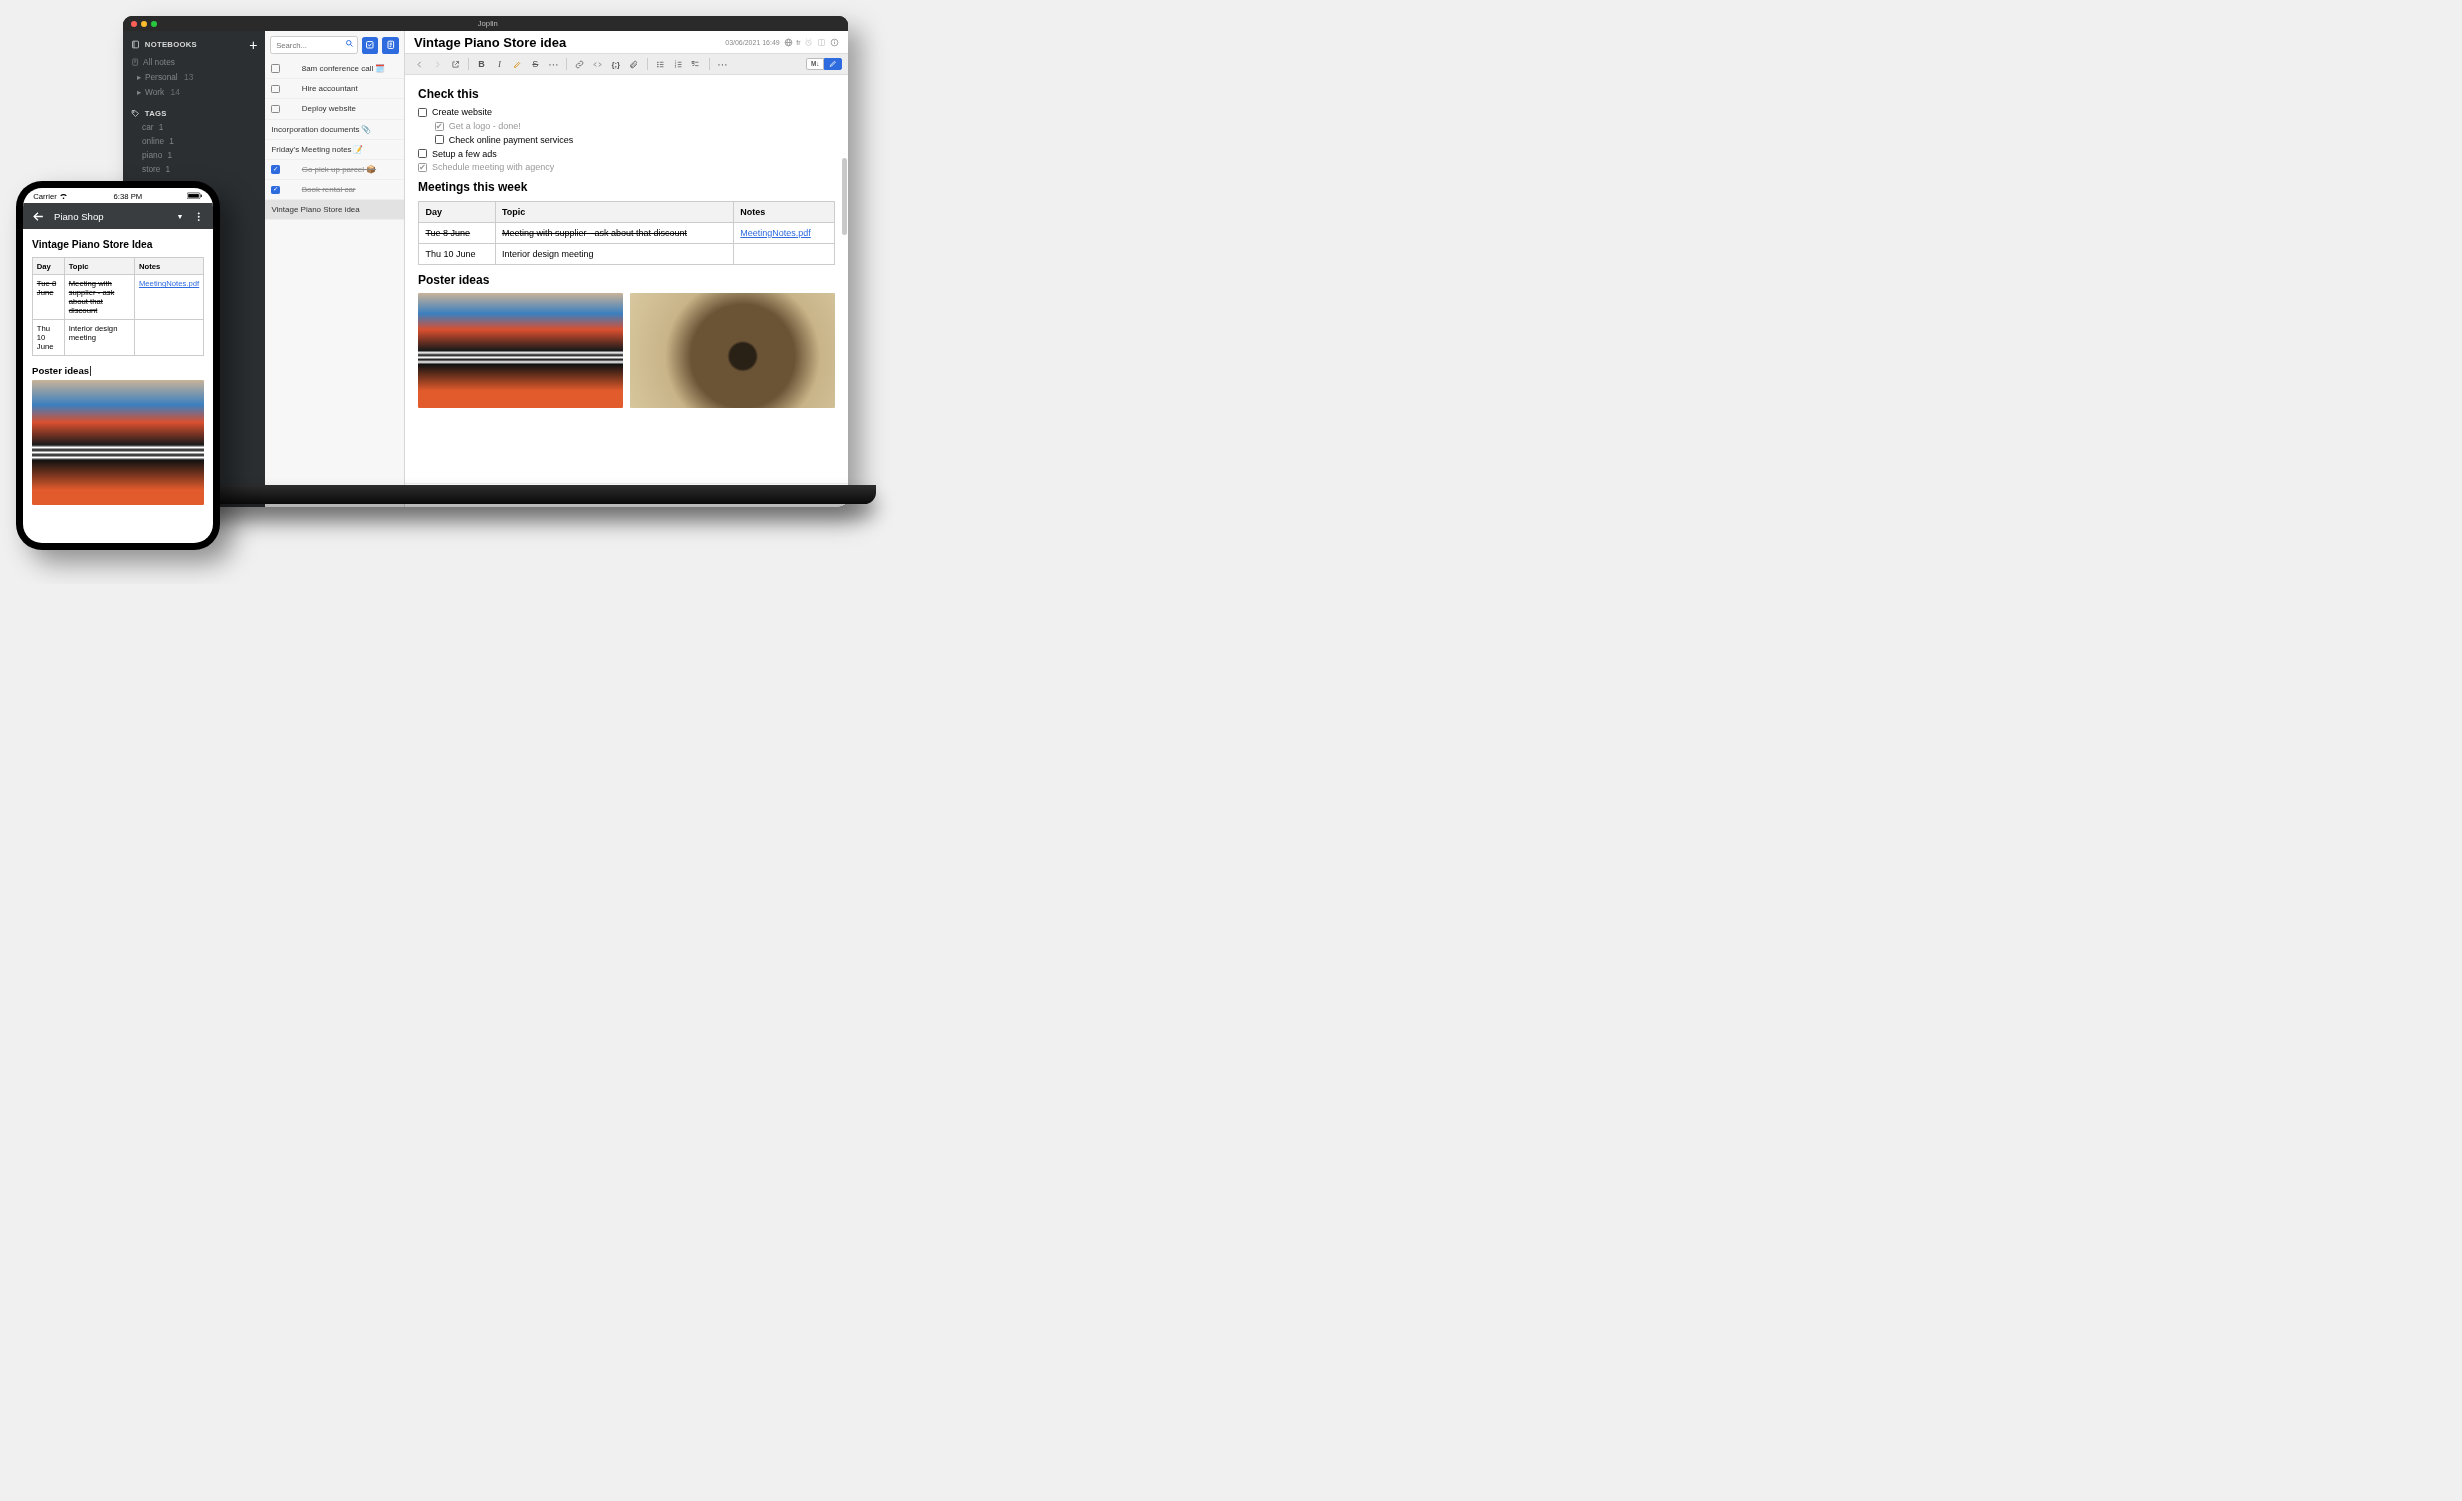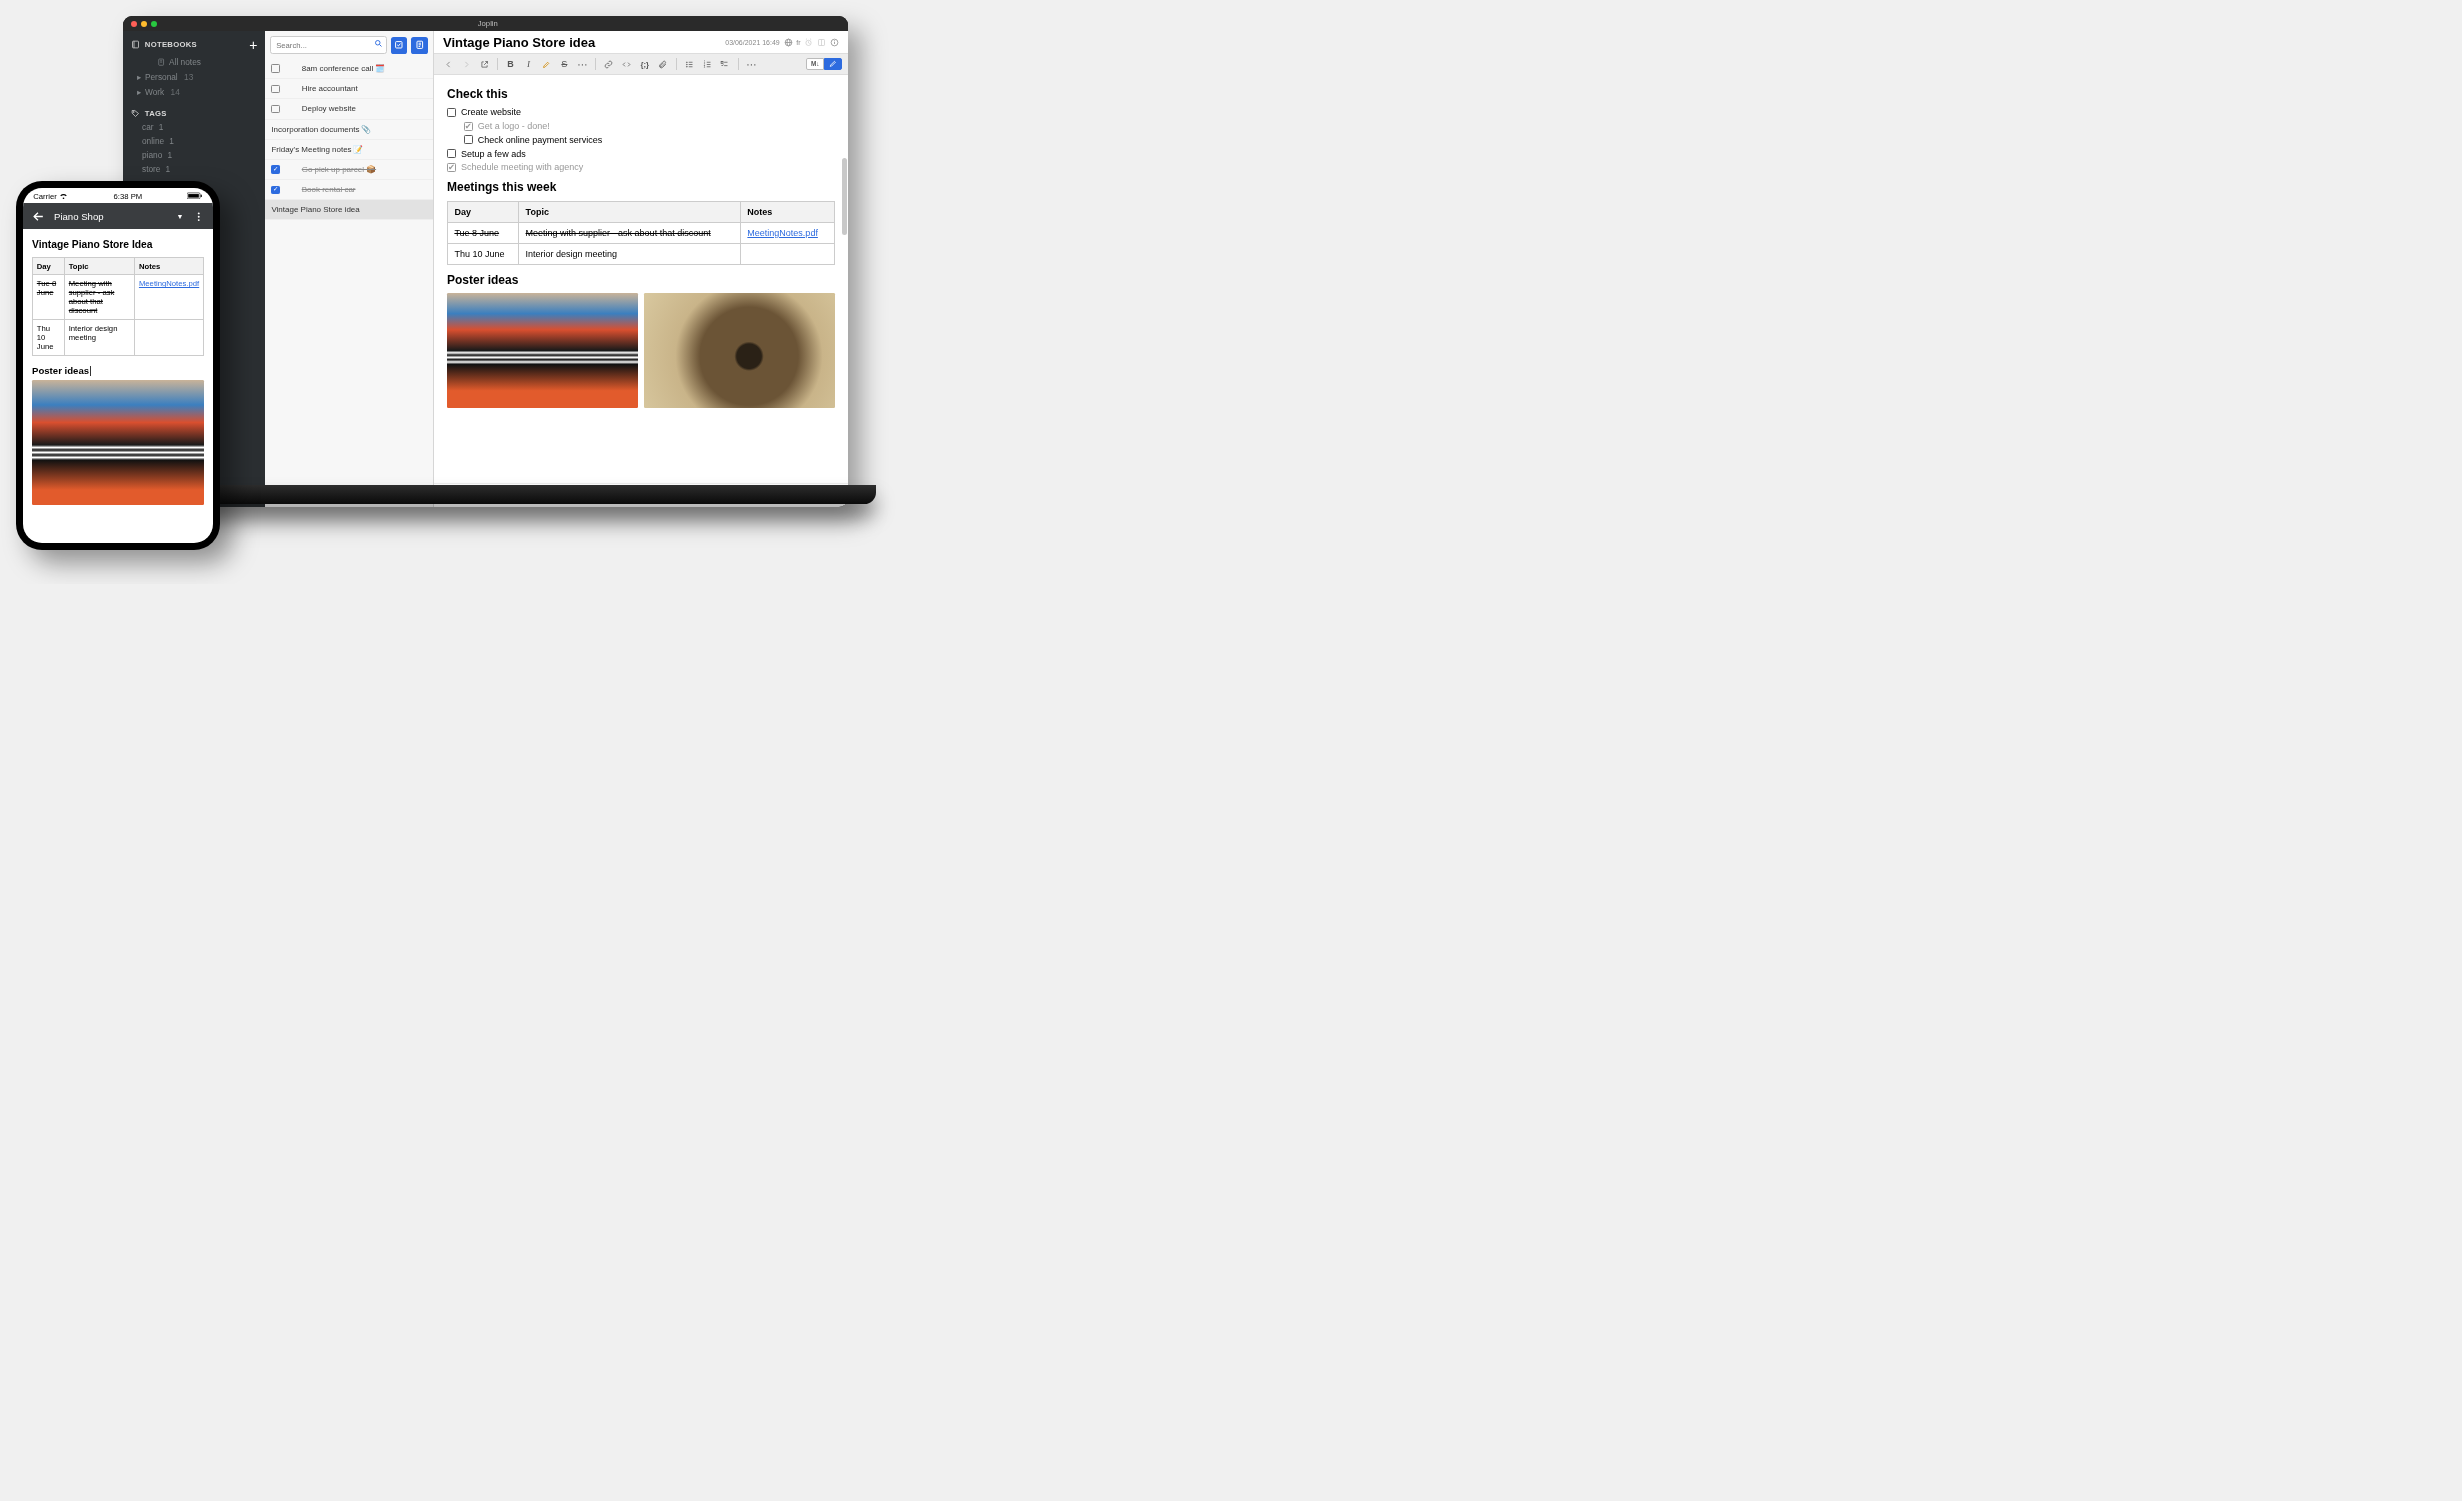--- a/index.html
+++ b/index.html
@@ -26,27 +26,27 @@
   .tr-red{background:#ff5f57;} .tr-yel{background:#febc2e;} .tr-grn{background:#28c840;}
   .titlebar-title { color:#bdbdbd; font-size:7.7px; margin:0 auto; transform:translateX(-13px);}
   .window-body { flex:1; display:flex; min-height:0; }
 
   
   .sidebar { width:142px; background:var(--bg-dark); color:var(--text-light); font-size:8.3px; overflow:hidden; }
   .sb-headrow { display:flex; align-items:center; justify-content:space-between; padding:6.4px 7.7px 2.6px; }
   .sb-head { display:flex; align-items:center; gap:5.1px; font-weight:700; font-size:7.7px; letter-spacing:0.3px; }
   .sb-add { color:#fff; font-size:14px; line-height:1; }
   .sb-item { display:flex; align-items:center; gap:3.8px; padding:2.6px 7.7px 2.6px 14px; color:var(--text-muted); }
-  .sb-item.top { padding-left:34px; }
+  .sb-item.top { padding-left:8px; }
   .sb-item .count { margin-left:2.6px; color:#6a6f72; }
   .sb-tags-head { display:flex; align-items:center; gap:5.1px; padding:9px 7.7px 2.6px; font-weight:700; font-size:7.7px; letter-spacing:0.3px;}
   .sb-tag { padding:1.9px 7.7px 1.9px 19px; color:var(--text-muted); display:flex; gap:5.1px;}
 
   
-  .notelist { width:169px; background:var(--panel-bg); border-right:0.6px solid var(--border); display:flex; flex-direction:column; }
+  .notelist { width:140px; background:var(--panel-bg); border-right:0.6px solid var(--border); display:flex; flex-direction:column; }
   .search-row { padding:5.1px; display:flex; gap:3.8px; align-items:center; }
   .search { flex:1; position:relative; }
   .search input { width:100%; padding:3.2px 16.7px 3.2px 5.1px; border:0.6px solid #ccc; border-radius:2.6px; font-size:7.7px; }
   .search .mag { position:absolute; right:3.8px; top:2.6px; color:#2d6bdf; }
   .sq-btn { width:16.7px; height:16.7px; background:var(--accent-blue); border-radius:2.6px; display:flex; align-items:center; justify-content:center; color:#fff; }
   .nl-item { padding:5.1px 6.4px; font-size:8px; color:#333; display:flex; align-items:center; gap:22px; border-bottom:0.6px solid #eee;}
   .nl-item.done span { text-decoration:line-through; color:#888;}
   .nl-item .cb { width:8.3px;height:8.3px;border:1px solid #888;border-radius:1.3px; flex-shrink:0;}
   .nl-item .cb.checked { background:var(--accent-blue); border-color:var(--accent-blue); position:relative;}
   .nl-item .cb.checked::after{content:"✓";color:#fff;font-size:6.4px;position:absolute;top:-1.3px;left:0.6px;}

